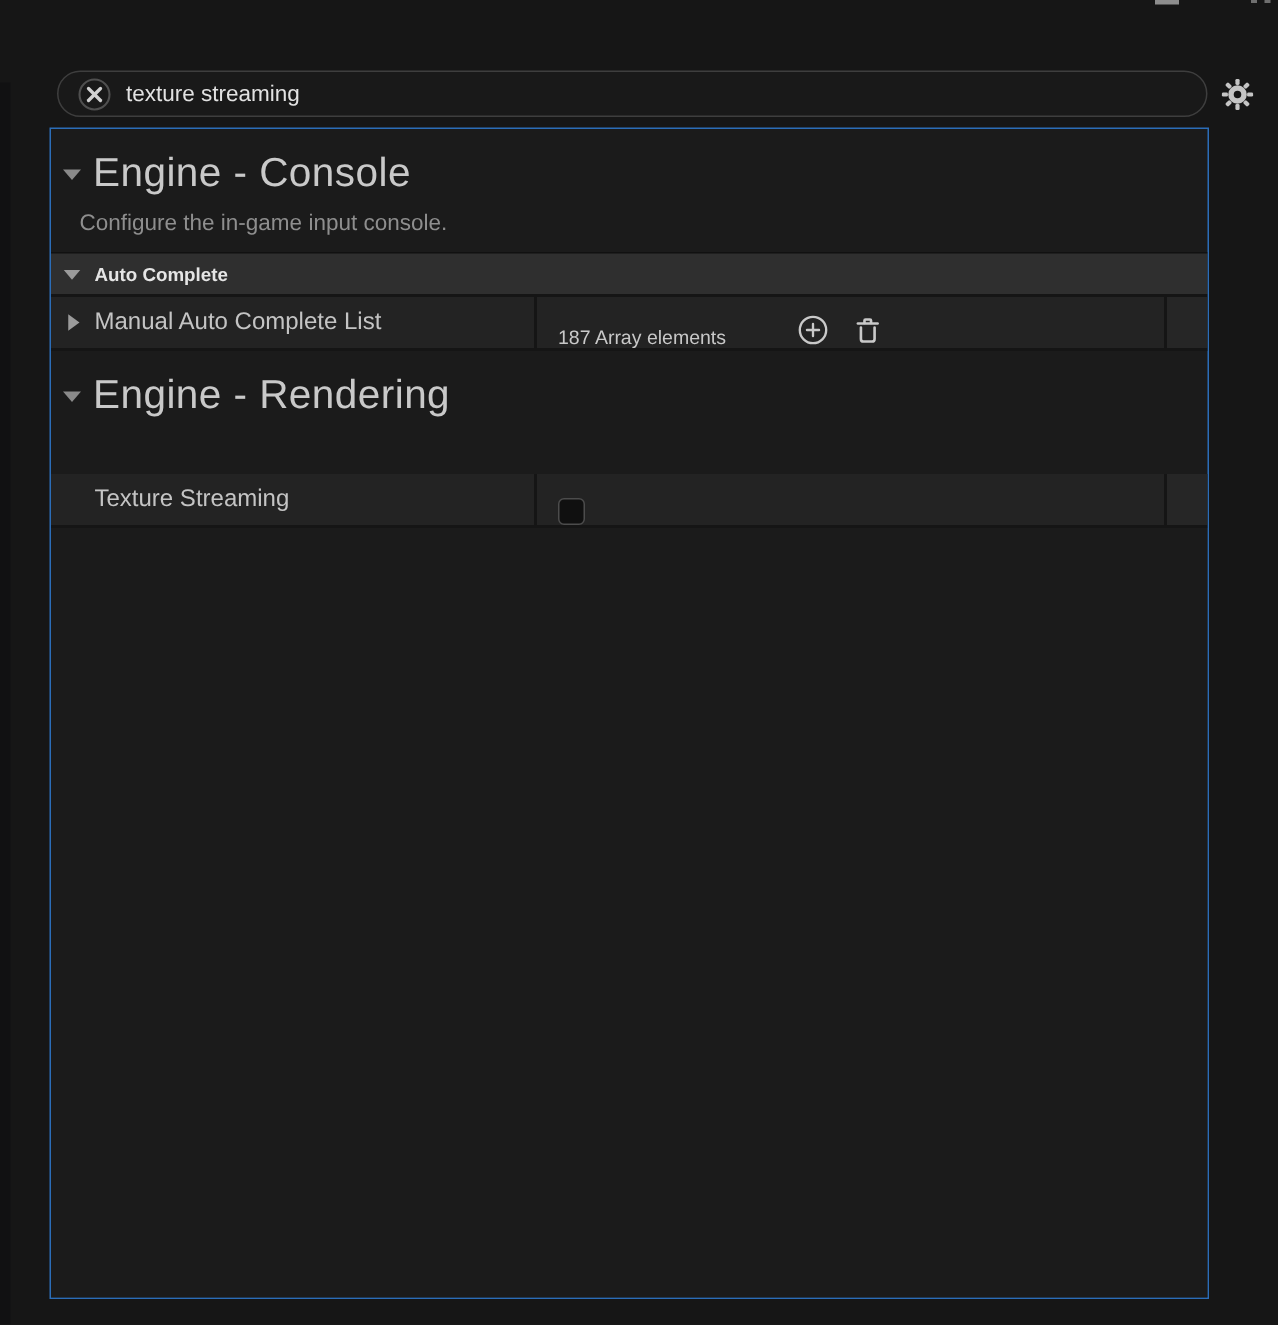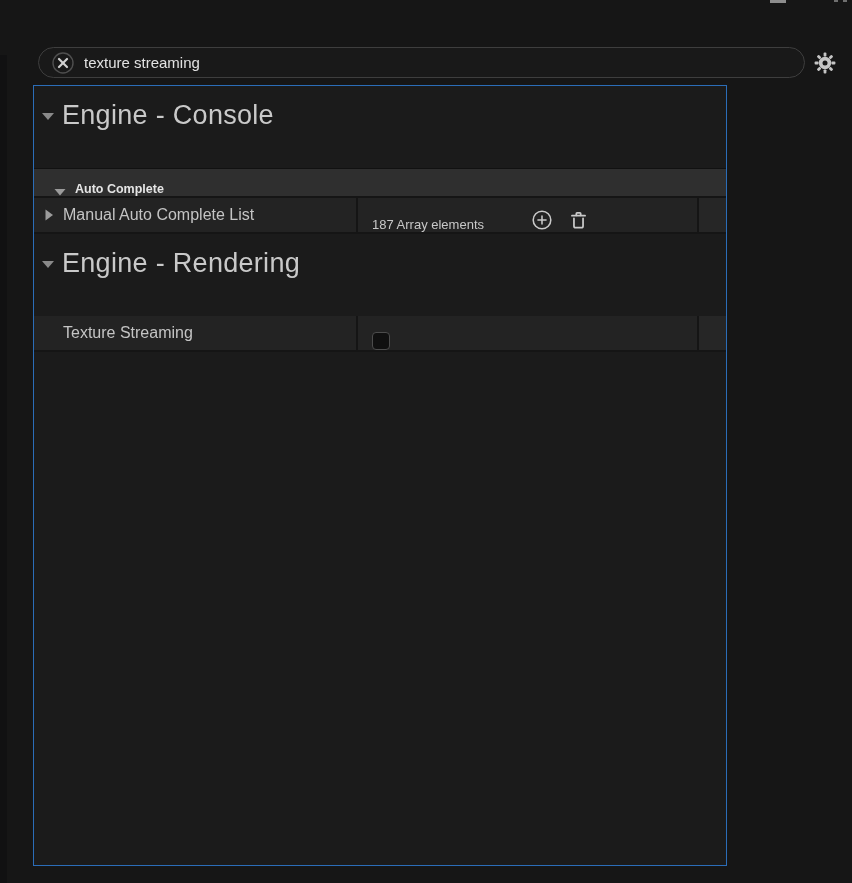--- a/index.html
+++ b/index.html
@@ -30,34 +30,34 @@
     flex:1; background:transparent; border:none; outline:none;
     color:#e2e2e2; font-size:15px; font-family:"Liberation Sans", sans-serif;
   }
   .gear-btn {
     position:absolute; left:810px; top:49px; width:30px; height:28px;
     display:flex; align-items:center; justify-content:center; cursor:pointer;
   }
 
   
   .panel {
-    position:absolute; left:33px; top:85px; width:694px; height:781px;
+    position:absolute; left:33px; top:85px; width:773px; height:781px;
     border:1px solid #2b6db8; background:#1b1b1b; overflow:hidden;
     display:flex; flex-direction:column;
   }
 
   .section-header { height:82px; flex:0 0 auto; }
   .section-title-line { display:flex; align-items:center; gap:7px; padding:14px 0 0 7px; cursor:pointer; }
   .section-title { font-size:27px; color:#c9c9c9; letter-spacing:0.3px; }
   .section-subtitle { font-size:15px; color:#8e8e8e; margin:9px 0 0 19px; }
 
   .category-bar {
     height:30px; flex:0 0 auto; background:#2f2f2f;
     border-top:1px solid #111; border-bottom:2px solid #151515;
-    display:flex; align-items:flex-end; padding-left:20px; gap:9px; cursor:pointer;
+    display:flex; align-items:center; padding-left:8px; gap:9px; cursor:pointer;
   }
   .category-label { font-size:12.5px; font-weight:700; color:#e5e5e5; }
 
   .prop-row { height:36px; flex:0 0 auto; border-bottom:2px solid #151515; display:flex; background:#232323; }
   .name-cell { width:322px; flex:0 0 auto; display:flex; align-items:center; padding-left:10px; gap:9px; }
   .name-cell.no-expander { padding-left:29px; }
   .cell-divider { width:2px; flex:0 0 auto; background:#151515; }
   .value-cell { flex:1; display:flex; align-items:flex-end; padding-left:14px; }
   .right-cell { width:27px; flex:0 0 auto; background:#262626; }
   .prop-label { font-size:16px; color:#c4c4c4; }
@@ -114,20 +114,21 @@
 
 <div class="panel">
 
   <div class="section-header">
     <div class="section-title-line">
       <svg width="14" height="10" viewBox="0 0 14 10">
         <polygon points="1,2 13,2 7,9" fill="#8a8a8a"></polygon>
       </svg>
       <span class="section-title">Engine - Console</span>
     </div>
+    <div class="section-subtitle">Configure the in-game input console.</div>
   </div>
 
   <div class="category-bar">
     <svg width="12" height="8" viewBox="0 0 12 8">
       <polygon points="0.5,1 11.5,1 6,7.5" fill="#9b9b9b"></polygon>
     </svg>
     <span class="category-label">Auto Complete</span>
   </div>
 
   <div class="prop-row">

